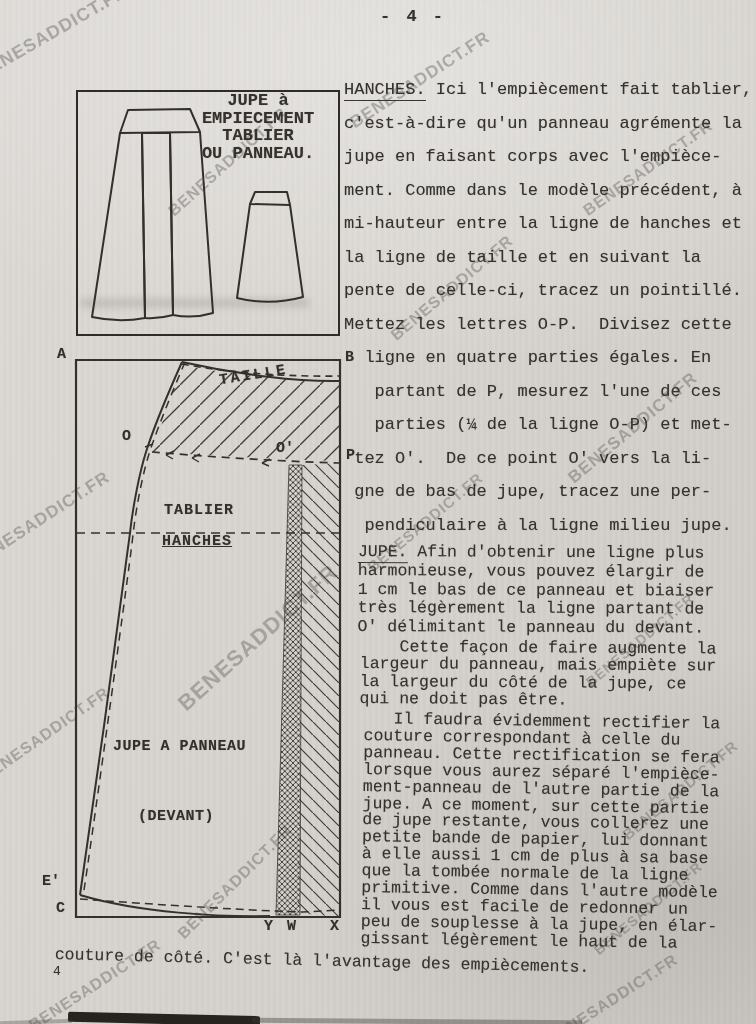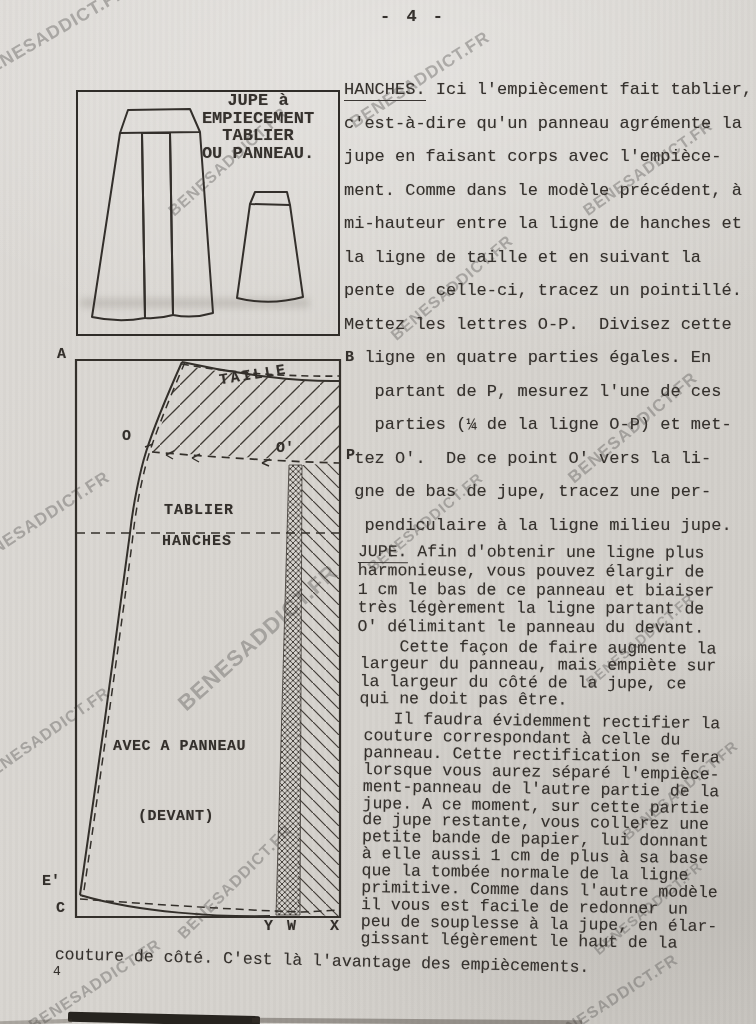--- a/index.html
+++ b/index.html
@@ -124,22 +124,22 @@
     <span class="lbl" style="left:122px;top:429px;">O</span>
     <span class="lbl" style="left:276px;top:441px;">O'</span>
     <span class="lbl" style="left:346px;top:448px;">P</span>
     <span class="lbl" style="left:42px;top:874px;">E'</span>
     <span class="lbl" style="left:56px;top:901px;">C</span>
     <span class="lbl" style="left:264px;top:919px;">Y</span>
     <span class="lbl" style="left:287px;top:919px;">W</span>
     <span class="lbl" style="left:330px;top:919px;">X</span>
     <span class="lbl" style="left:219px;top:368px;letter-spacing:2.5px;transform:rotate(-9deg);">TAILLE</span>
     <span class="lbl" style="left:164px;top:503px;letter-spacing:1px;">TABLIER</span>
-    <span class="lbl" style="left:162px;top:534px;letter-spacing:1px;">HANCHES</span>
-    <span class="lbl" style="left:113px;top:739px;letter-spacing:.5px;">AVEC A PANNEAU</span>
+    <span class="lbl" style="left:162px;top:534px;letter-spacing:1px;text-decoration:underline;">HANCHES</span>
+    <span class="lbl" style="left:113px;top:739px;letter-spacing:.5px;">JUPE A PANNEAU</span>
     <span class="lbl" style="left:138px;top:773px;letter-spacing:.5px;margin-top:36px;">(DEVANT)</span>
   </div>
 
   <div class="col ink pre para1"><span class="u">HANCHES.</span><span> Ici l'empiècement fait tablier,
 c'est-à-dire qu'un panneau agrémente la
 jupe en faisant corps avec l'empièce-
 ment. Comme dans le modèle précédent, à
 mi-hauteur entre la ligne de hanches et
 la ligne de taille et en suivant la
 pente de celle-ci, tracez un pointillé.

